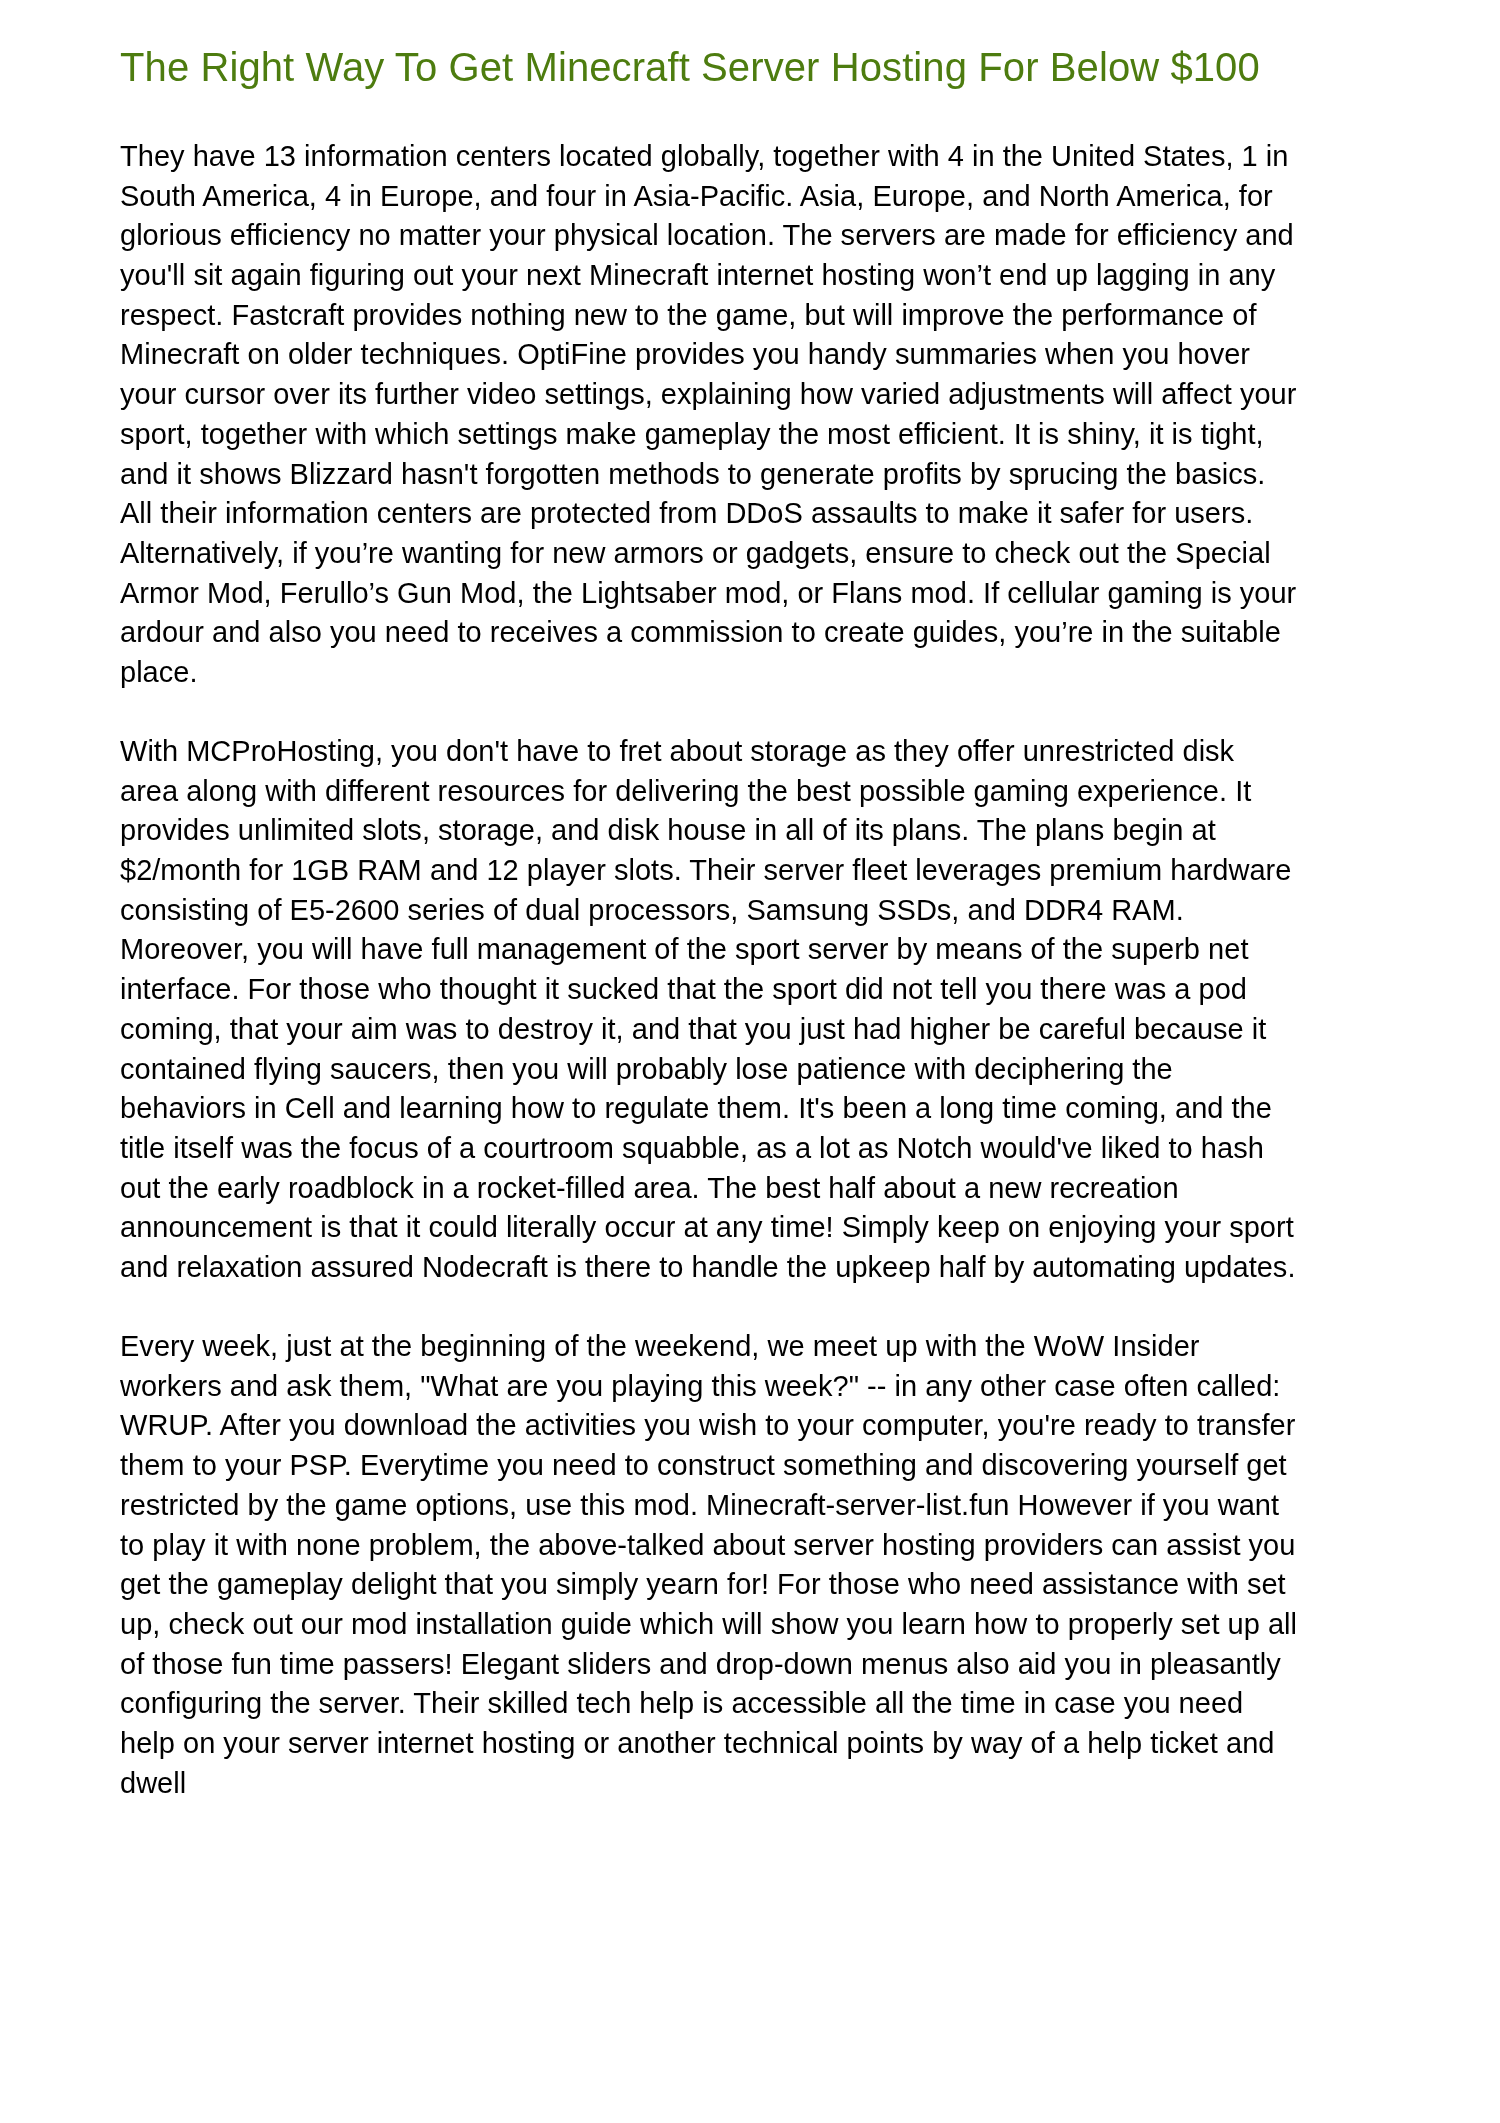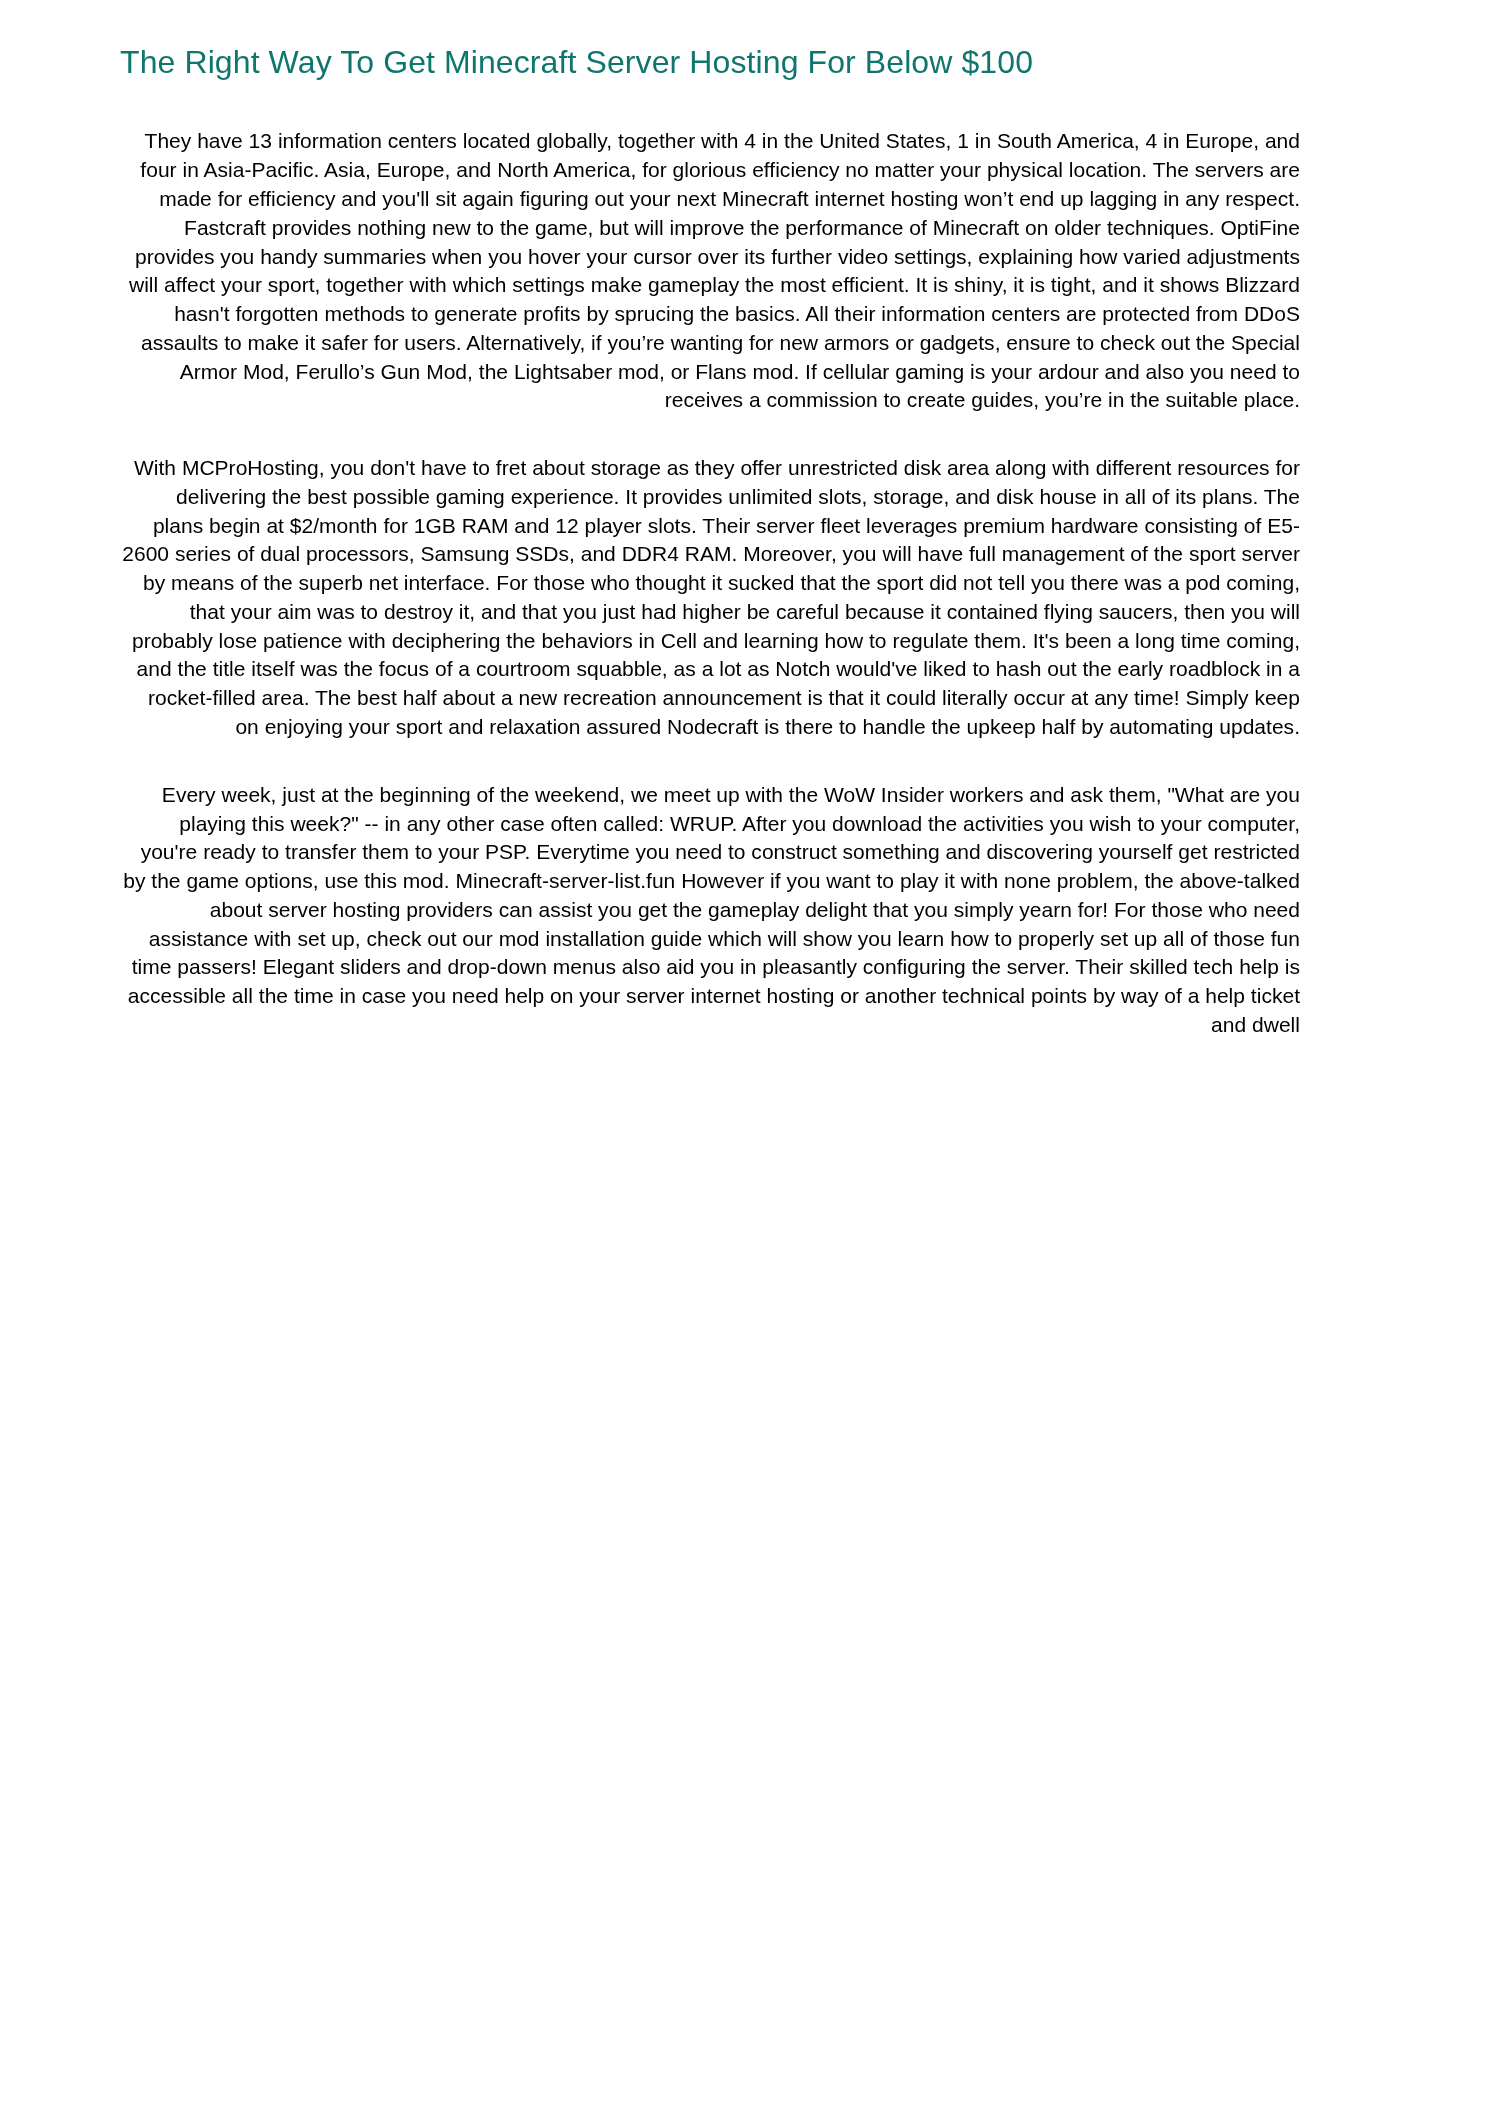--- a/index.html
+++ b/index.html
@@ -15,34 +15,34 @@
     -webkit-font-smoothing: antialiased;
   }
   .page {
     width: 1500px;
     min-height: 2123px;
     box-sizing: border-box;
     padding: 44px 120px 0 120px;
     background: #ffffff;
   }
   .article-title {
-    font-size: 32px;
+    font-size: 40px;
     line-height: 1.17;
     font-weight: 400;
-    color: #0f766e;
+    color: #4d7c0f;
     margin: 0 0 46px 0;
     letter-spacing: 0.1px;
     max-width: 1190px;
   }
   .article-body p {
-    font-size: 21px;
+    font-size: 29px;
     line-height: 1.37;
     color: #000000;
     margin: 0 0 39px 0;
-    text-align: right;
+    text-align: left;
     max-width: 1180px;
     letter-spacing: 0.02px;
   }
   .article-body p:last-child {
     margin-bottom: 0;
   }
 </style>
 </head>
 <body>
 

